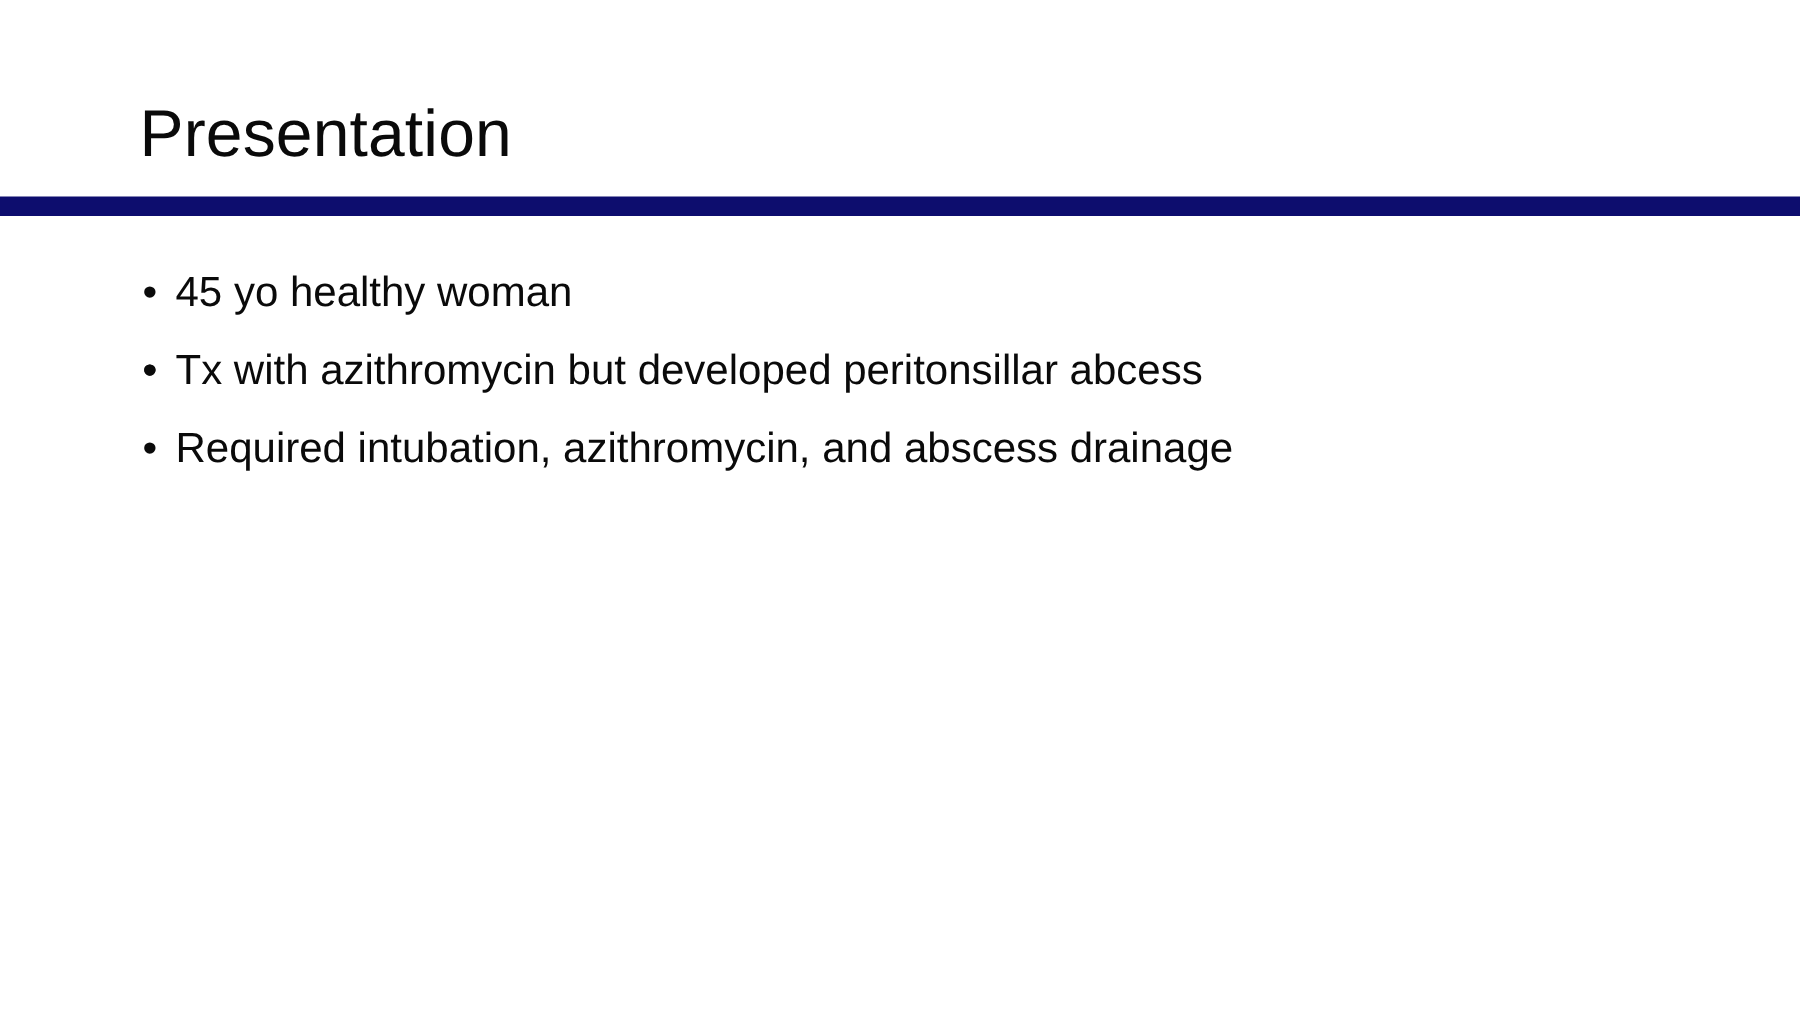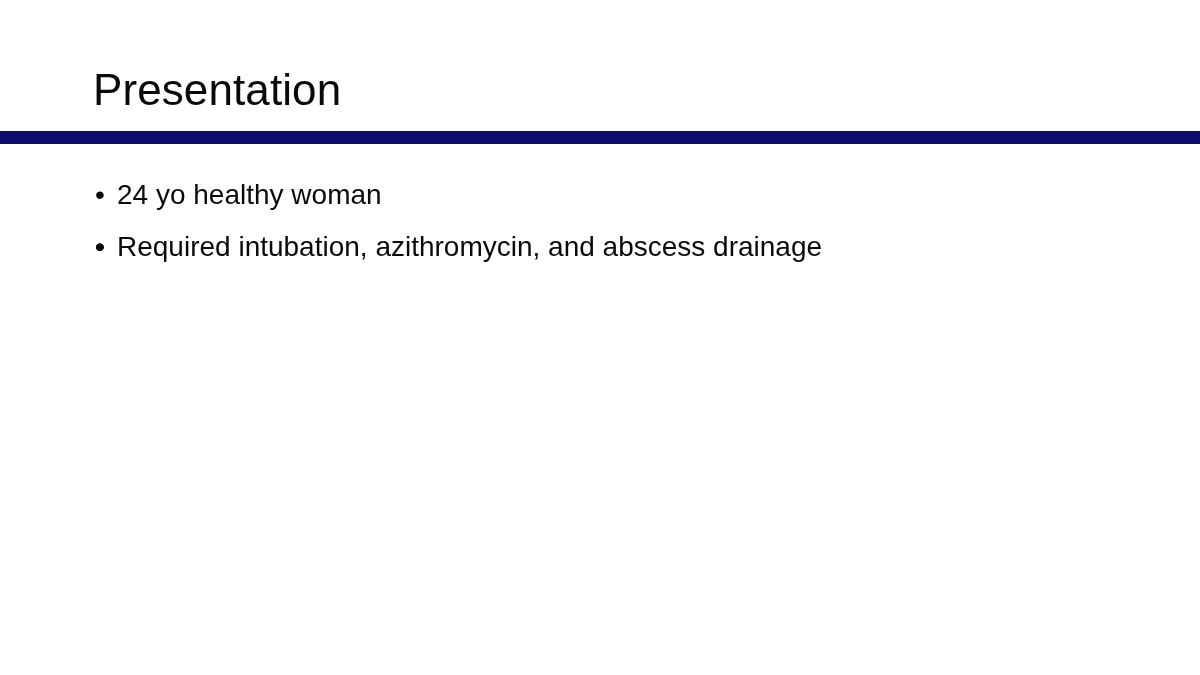--- a/index.html
+++ b/index.html
@@ -100,29 +100,30 @@
     <h1 class="slide-title">Presentation</h1>
   </div>
 
   <div class="divider-rule"></div>
 
   <div class="body-area">
     <ul class="bullet-list">
 
       <li class="bullet-item">
         <span class="bullet-marker">•</span>
-        <span class="bullet-text">24 yo healthy woman</span>
+        <span class="bullet-text">45 yo healthy woman</span>
       </li>
 
       <li class="bullet-item">
         <span class="bullet-marker">•</span>
       </li>
 
       <li class="bullet-item">
         <span class="bullet-marker">•</span>
+        <span class="bullet-text">Tx with azithromycin but developed peritonsillar abcess</span>
       </li>
 
       <li class="bullet-item">
         <span class="bullet-marker">•</span>
         <span class="bullet-text">Required intubation, azithromycin, and abscess drainage</span>
       </li>
 
     </ul>
   </div>
 

